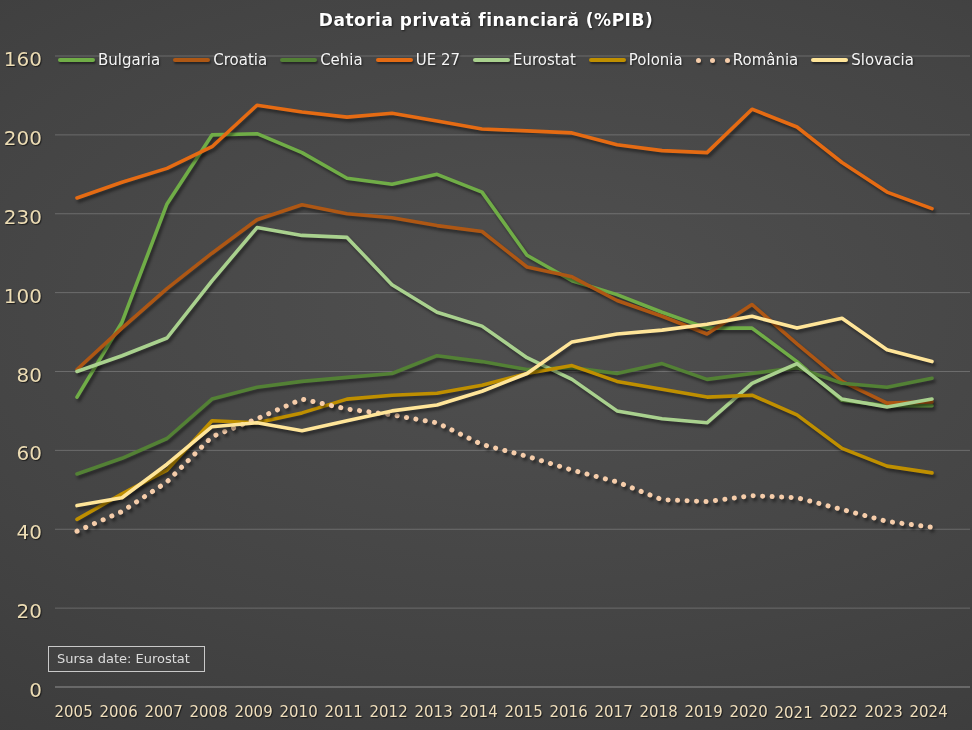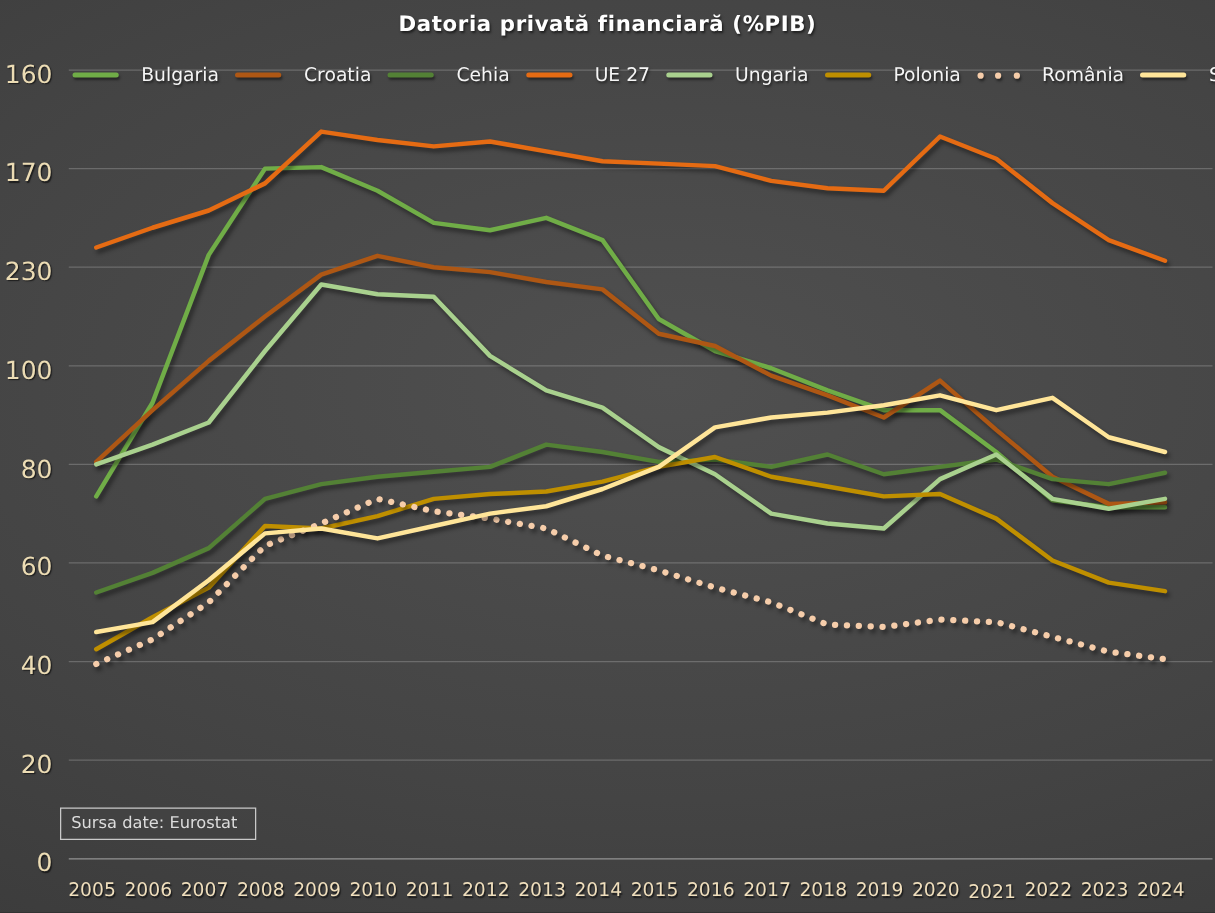--- a/index.html
+++ b/index.html
@@ -10,21 +10,21 @@
   }
   #chart-title{
     position:absolute;top:10px;left:0;width:100%;text-align:center;
     color:#ffffff;font-size:17px;font-weight:bold;letter-spacing:.5px;
     text-shadow:1px 1px 2px rgba(0,0,0,.6);
   }
   #legend{
     position:absolute;top:51px;left:58px;display:flex;align-items:center;gap:13px;
     z-index:3;
   }
-  .legend-item{display:flex;align-items:center;gap:18px;}
+  .legend-item{display:flex;align-items:center;gap:3px;}
   .legend-swatch{width:37px;height:4px;border-radius:2px;flex:0 0 auto;
     box-shadow:1px 2px 2px rgba(0,0,0,.45);}
   .legend-swatch.dots{display:flex;justify-content:space-between;align-items:center;
     background:none !important;box-shadow:none;width:34px;height:6px;}
   .legend-swatch.dots i{width:5px;height:5px;border-radius:50%;display:block;
     box-shadow:1px 2px 2px rgba(0,0,0,.45);}
   .legend-label{color:#f5f5f5;font-size:15px;white-space:nowrap;
     text-shadow:1px 1px 2px rgba(0,0,0,.55);}
   #plot-svg{position:absolute;left:0;top:0;z-index:2;}
   .series-path{fill:none;stroke-linejoin:round;stroke-linecap:round;
@@ -60,21 +60,21 @@
       <div class="legend-item">
         <span class="legend-swatch" style="background: rgb(83, 129, 53);"></span>
         <span class="legend-label">Cehia</span>
       </div>
       <div class="legend-item">
         <span class="legend-swatch" style="background: rgb(229, 107, 19);"></span>
         <span class="legend-label">UE 27</span>
       </div>
       <div class="legend-item">
         <span class="legend-swatch" style="background: rgb(169, 209, 142);"></span>
-        <span class="legend-label">Ungaria</span>
+        <span class="legend-label">Eurostat</span>
       </div>
       <div class="legend-item">
         <span class="legend-swatch" style="background: rgb(191, 143, 0);"></span>
         <span class="legend-label">Polonia</span>
       </div>
       <div class="legend-item">
         <span class="legend-swatch dots">
           <i style="background: rgb(246, 205, 170);"></i>
           <i style="background: rgb(246, 205, 170);"></i>
           <i style="background: rgb(246, 205, 170);"></i>
@@ -106,21 +106,21 @@
       <polyline points="77,505.6 122,497.7 167,464.2 212,426.7 257,422.8 302,430.7 347,420.8 392,410.9 437,405.0 482,391.2 527,373.5 572,341.9 617,334.0 662,330.1 707,324.2 752,316.3 797,328.1 842,318.3 887,349.8 932,361.6" class="series-path" stroke="#ffe599" stroke-width="3.6"></polyline>
     </svg>
   <div id="axis-labels">
       <div class="y-axis-label" style="left: 0px; top: 678px;">0</div>
       <div class="y-axis-label" style="left: 0px; top: 599.125px;">20</div>
       <div class="y-axis-label" style="left: 0px; top: 520.25px;">40</div>
       <div class="y-axis-label" style="left: 0px; top: 441.375px;">60</div>
       <div class="y-axis-label" style="left: 0px; top: 362.5px;">80</div>
       <div class="y-axis-label" style="left: 0px; top: 283.625px;">100</div>
       <div class="y-axis-label" style="left: 0px; top: 204.75px;">230</div>
-      <div class="y-axis-label" style="left: 0px; top: 125.875px;">170</div>
+      <div class="y-axis-label" style="left: 0px; top: 125.875px;">200</div>
       <div class="y-axis-label" style="left: 0px; top: 47px;">160</div>
       <div class="x-axis-label" style="left: 54.5px; top: 703px;">2005</div>
       <div class="x-axis-label" style="left: 99.5px; top: 703px;">2006</div>
       <div class="x-axis-label" style="left: 144.5px; top: 703px;">2007</div>
       <div class="x-axis-label" style="left: 189.5px; top: 703px;">2008</div>
       <div class="x-axis-label" style="left: 234.5px; top: 703px;">2009</div>
       <div class="x-axis-label" style="left: 279.5px; top: 703px;">2010</div>
       <div class="x-axis-label" style="left: 324.5px; top: 703px;">2011</div>
       <div class="x-axis-label" style="left: 369.5px; top: 703px;">2012</div>
       <div class="x-axis-label" style="left: 414.5px; top: 703px;">2013</div>

